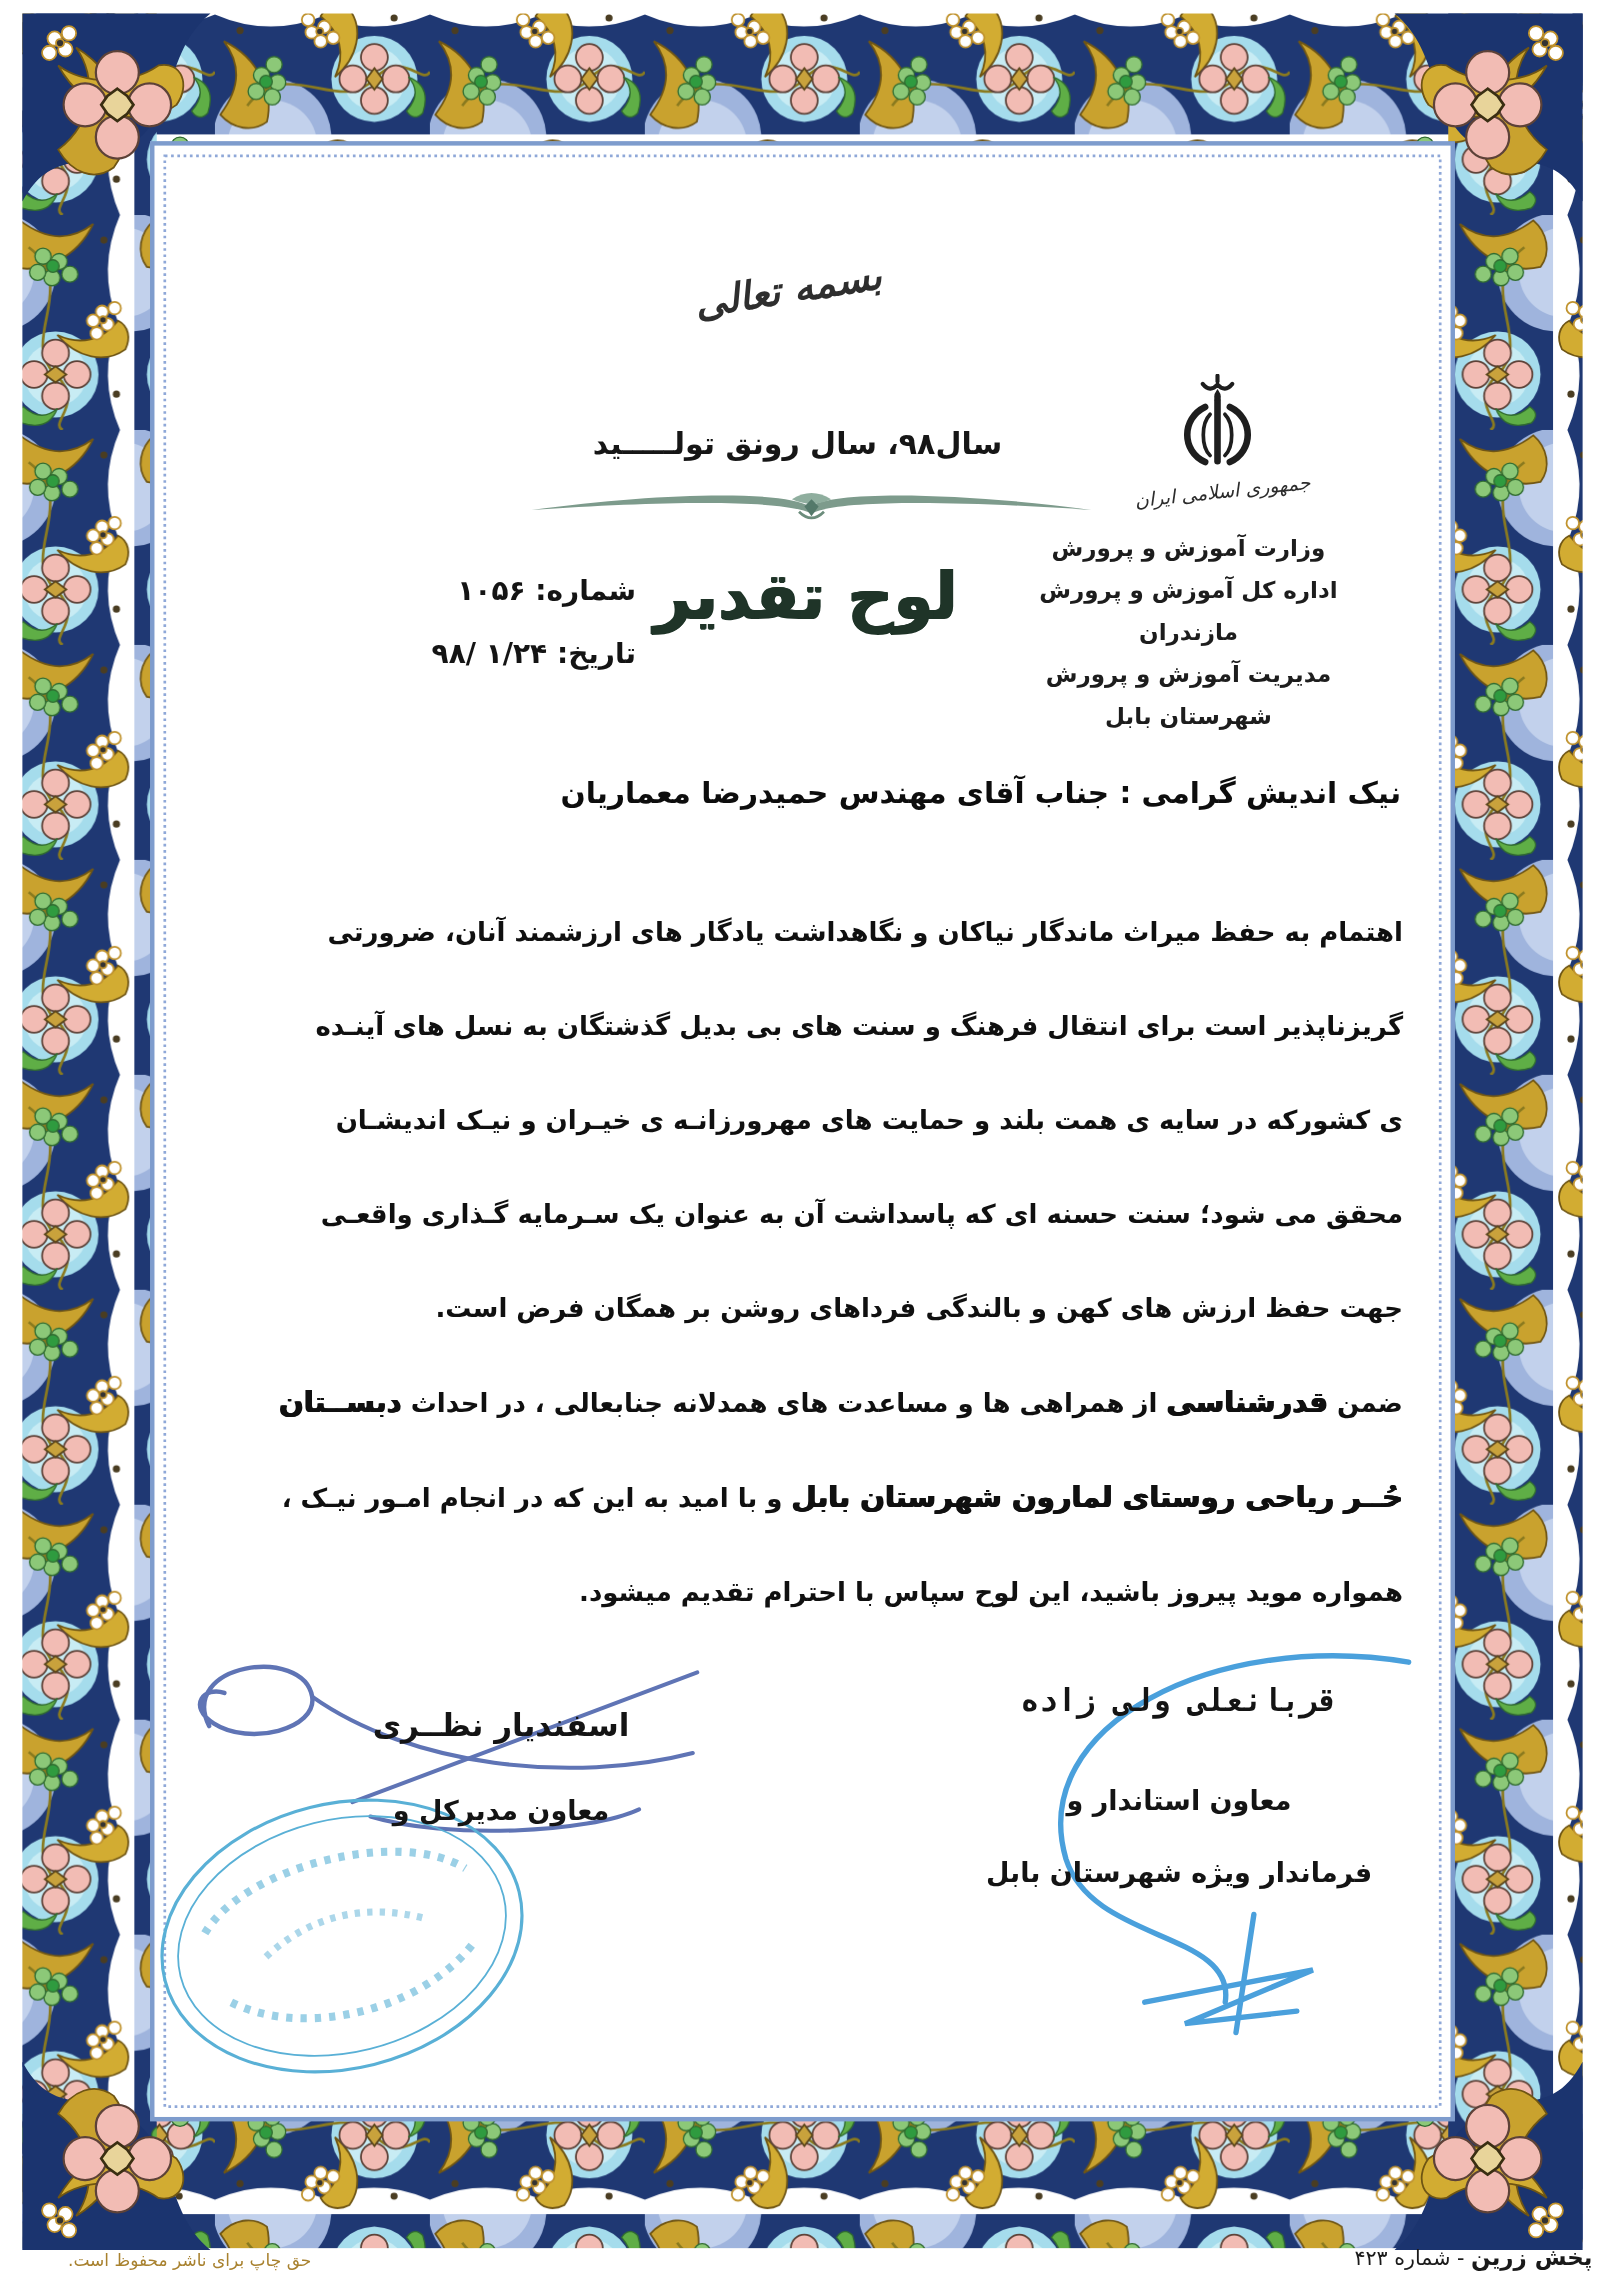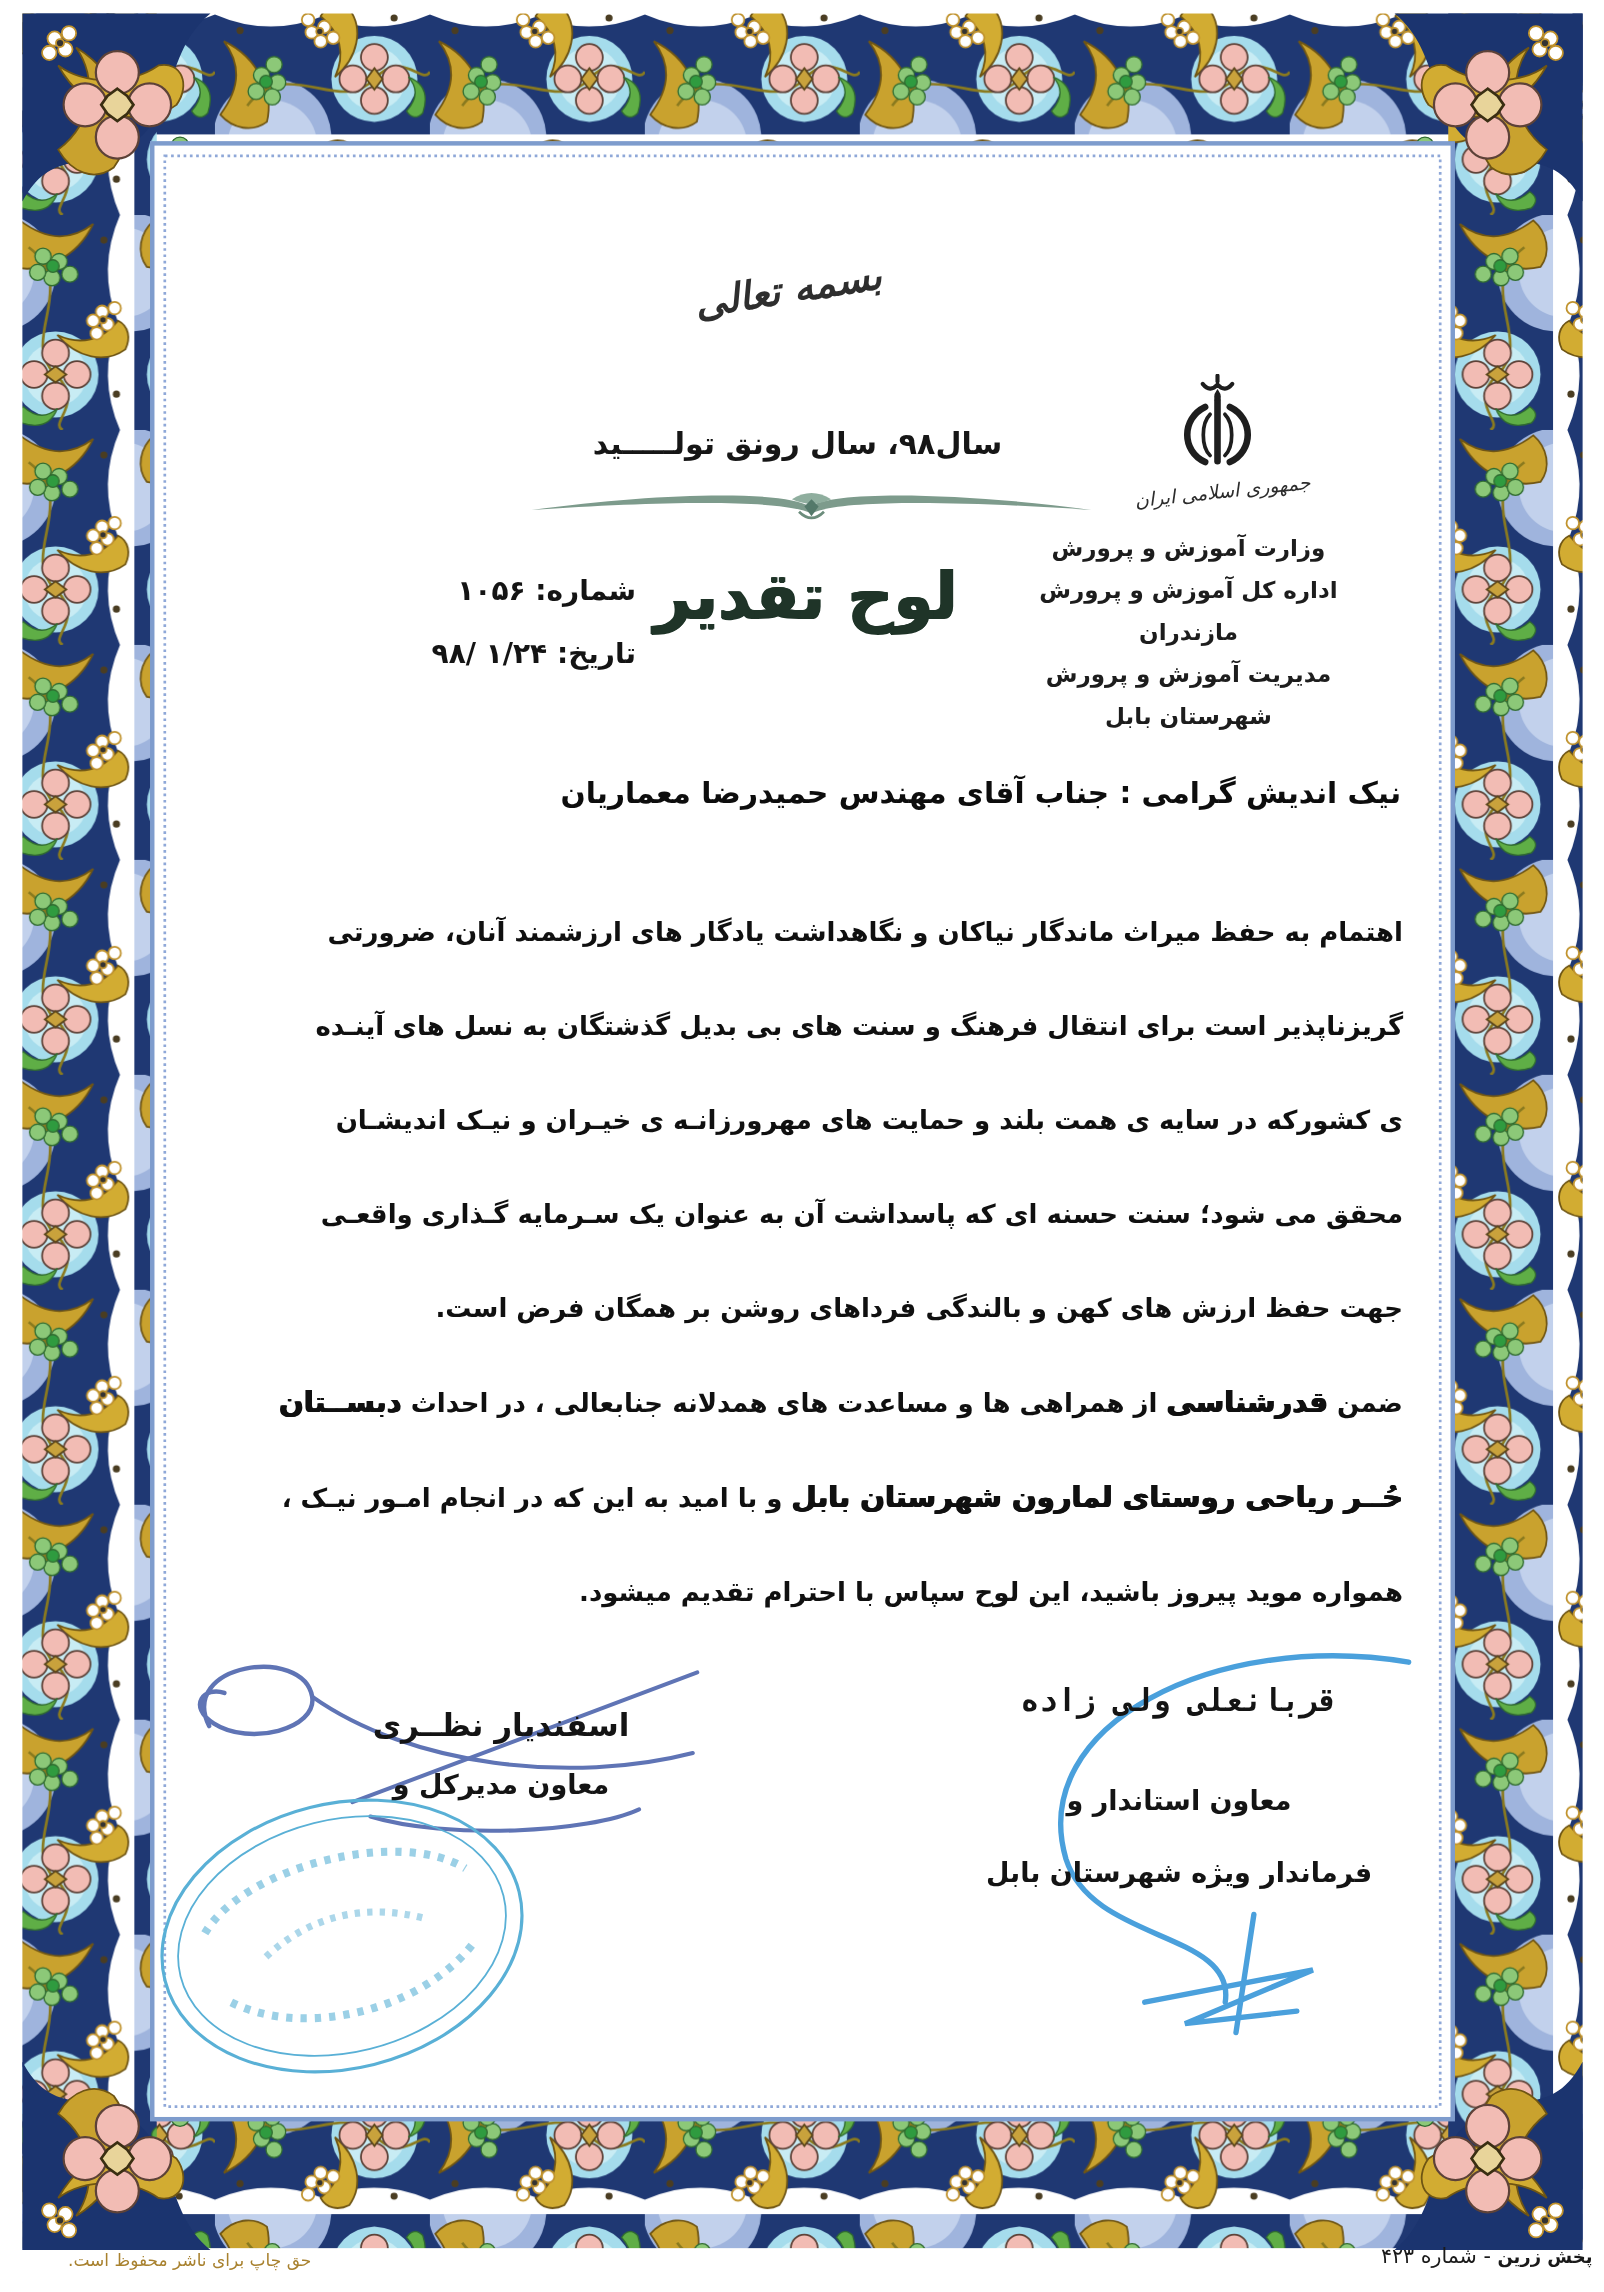--- a/index.html
+++ b/index.html
@@ -49,33 +49,33 @@
     font-size:29px;
     text-shadow:0.7px 0 0 currentColor,-0.7px 0 0 currentColor;
   }
   .sig{ text-align:center; font-weight:bold; color:#141414;}
   .sig .nm{font-size:31px; white-space:nowrap;}
   .sig .rl{font-size:27px; white-space:nowrap;}
   .sig-right{ top:1682px; right:184px; width:484px;}
   .sig-right .nm{margin-bottom:65px;font-family:Liberation Mono, monospace;}
   .sig-right .rl{margin-bottom:41px;}
   .sig-left{ top:1707px; left:219px; width:564px;}
-  .sig-left .nm{margin-bottom:26px;}
+  .sig-left .nm{margin-bottom:52px;}
   .sig-left .rl{margin-bottom:38px;}
   .ink-right{ top:1619px; left:921px; }
   .ink-left{ top:1641px; left:124px; }
   .stamp{ top:1766px; left:136px; }
   .footer-left{
     top:2250px; left:44px; font-size:17px; color:#a8812e;margin-left:24px;
   }
   .footer-right{
     top:2244px; right:12.5px; font-size:20.6px; color:#1a1a1a;
     direction:ltr; white-space:nowrap;
   }
-  .footer-right .brand{font-weight:bold; font-size:18px;}
+  .footer-right .brand{font-weight:bold; font-size:23px;}
 </style>
 </head>
 <body>
 
 <div class="page">
 
   <svg class="abs" style="top:0;left:0" width="1605" height="2293" viewBox="0 0 1792 2560" aria-hidden="true">
     <defs>
       <g id="mtf">
         <rect width="240" height="150" fill="#1b346f"></rect>

